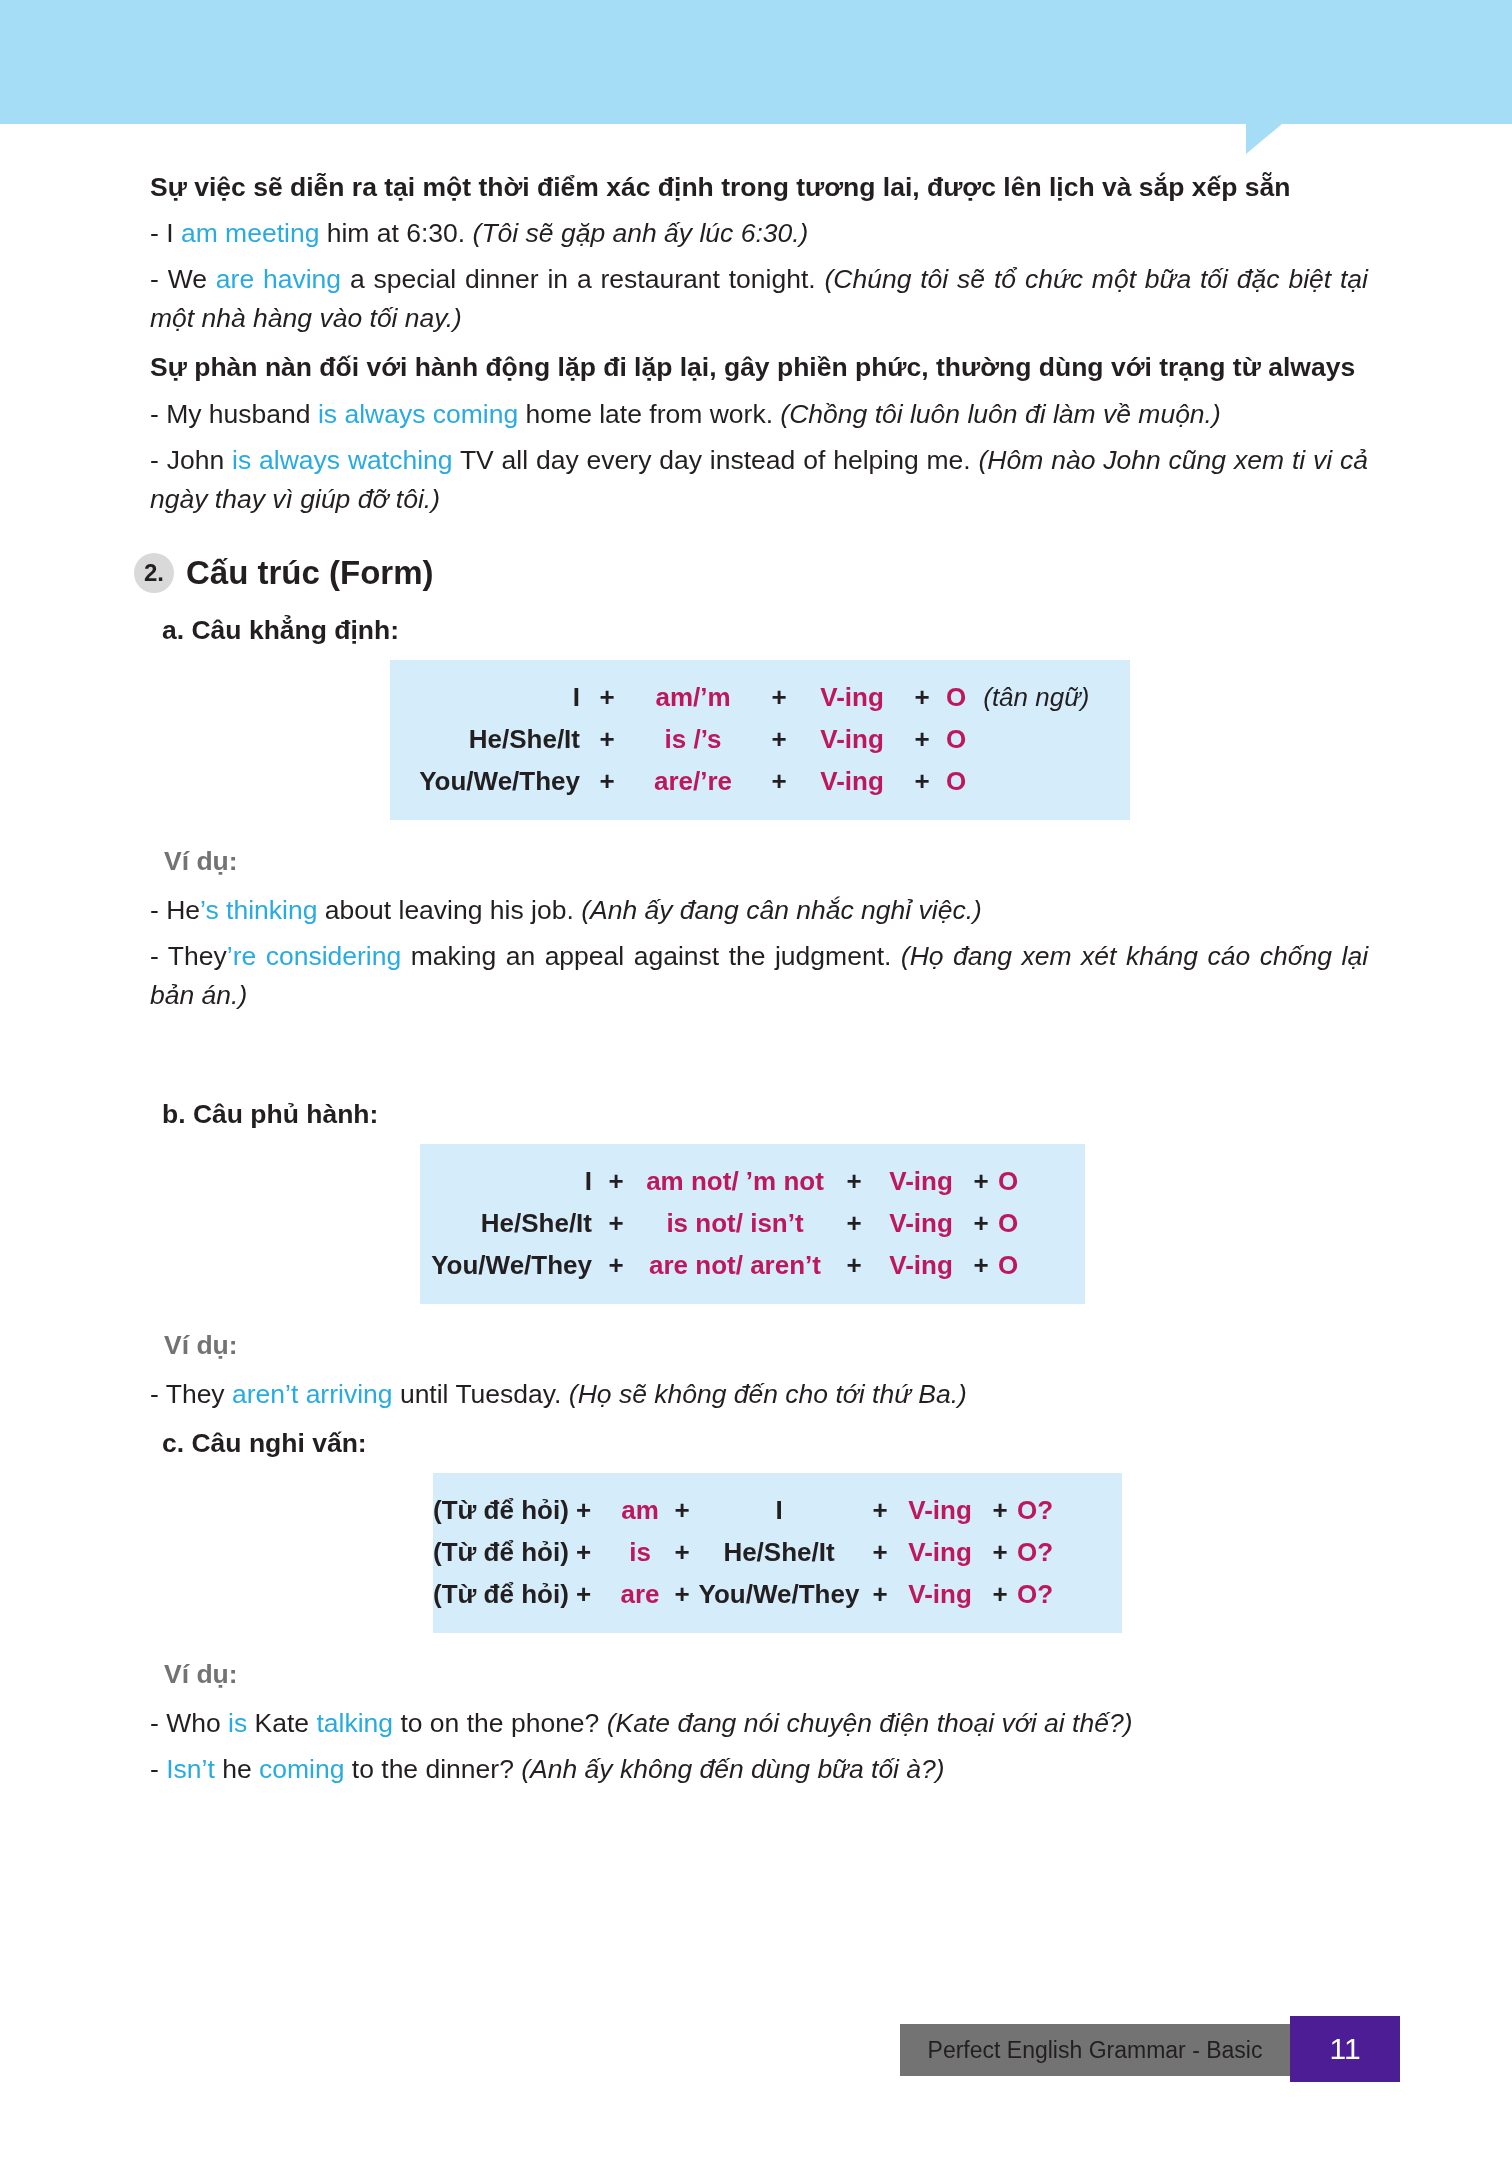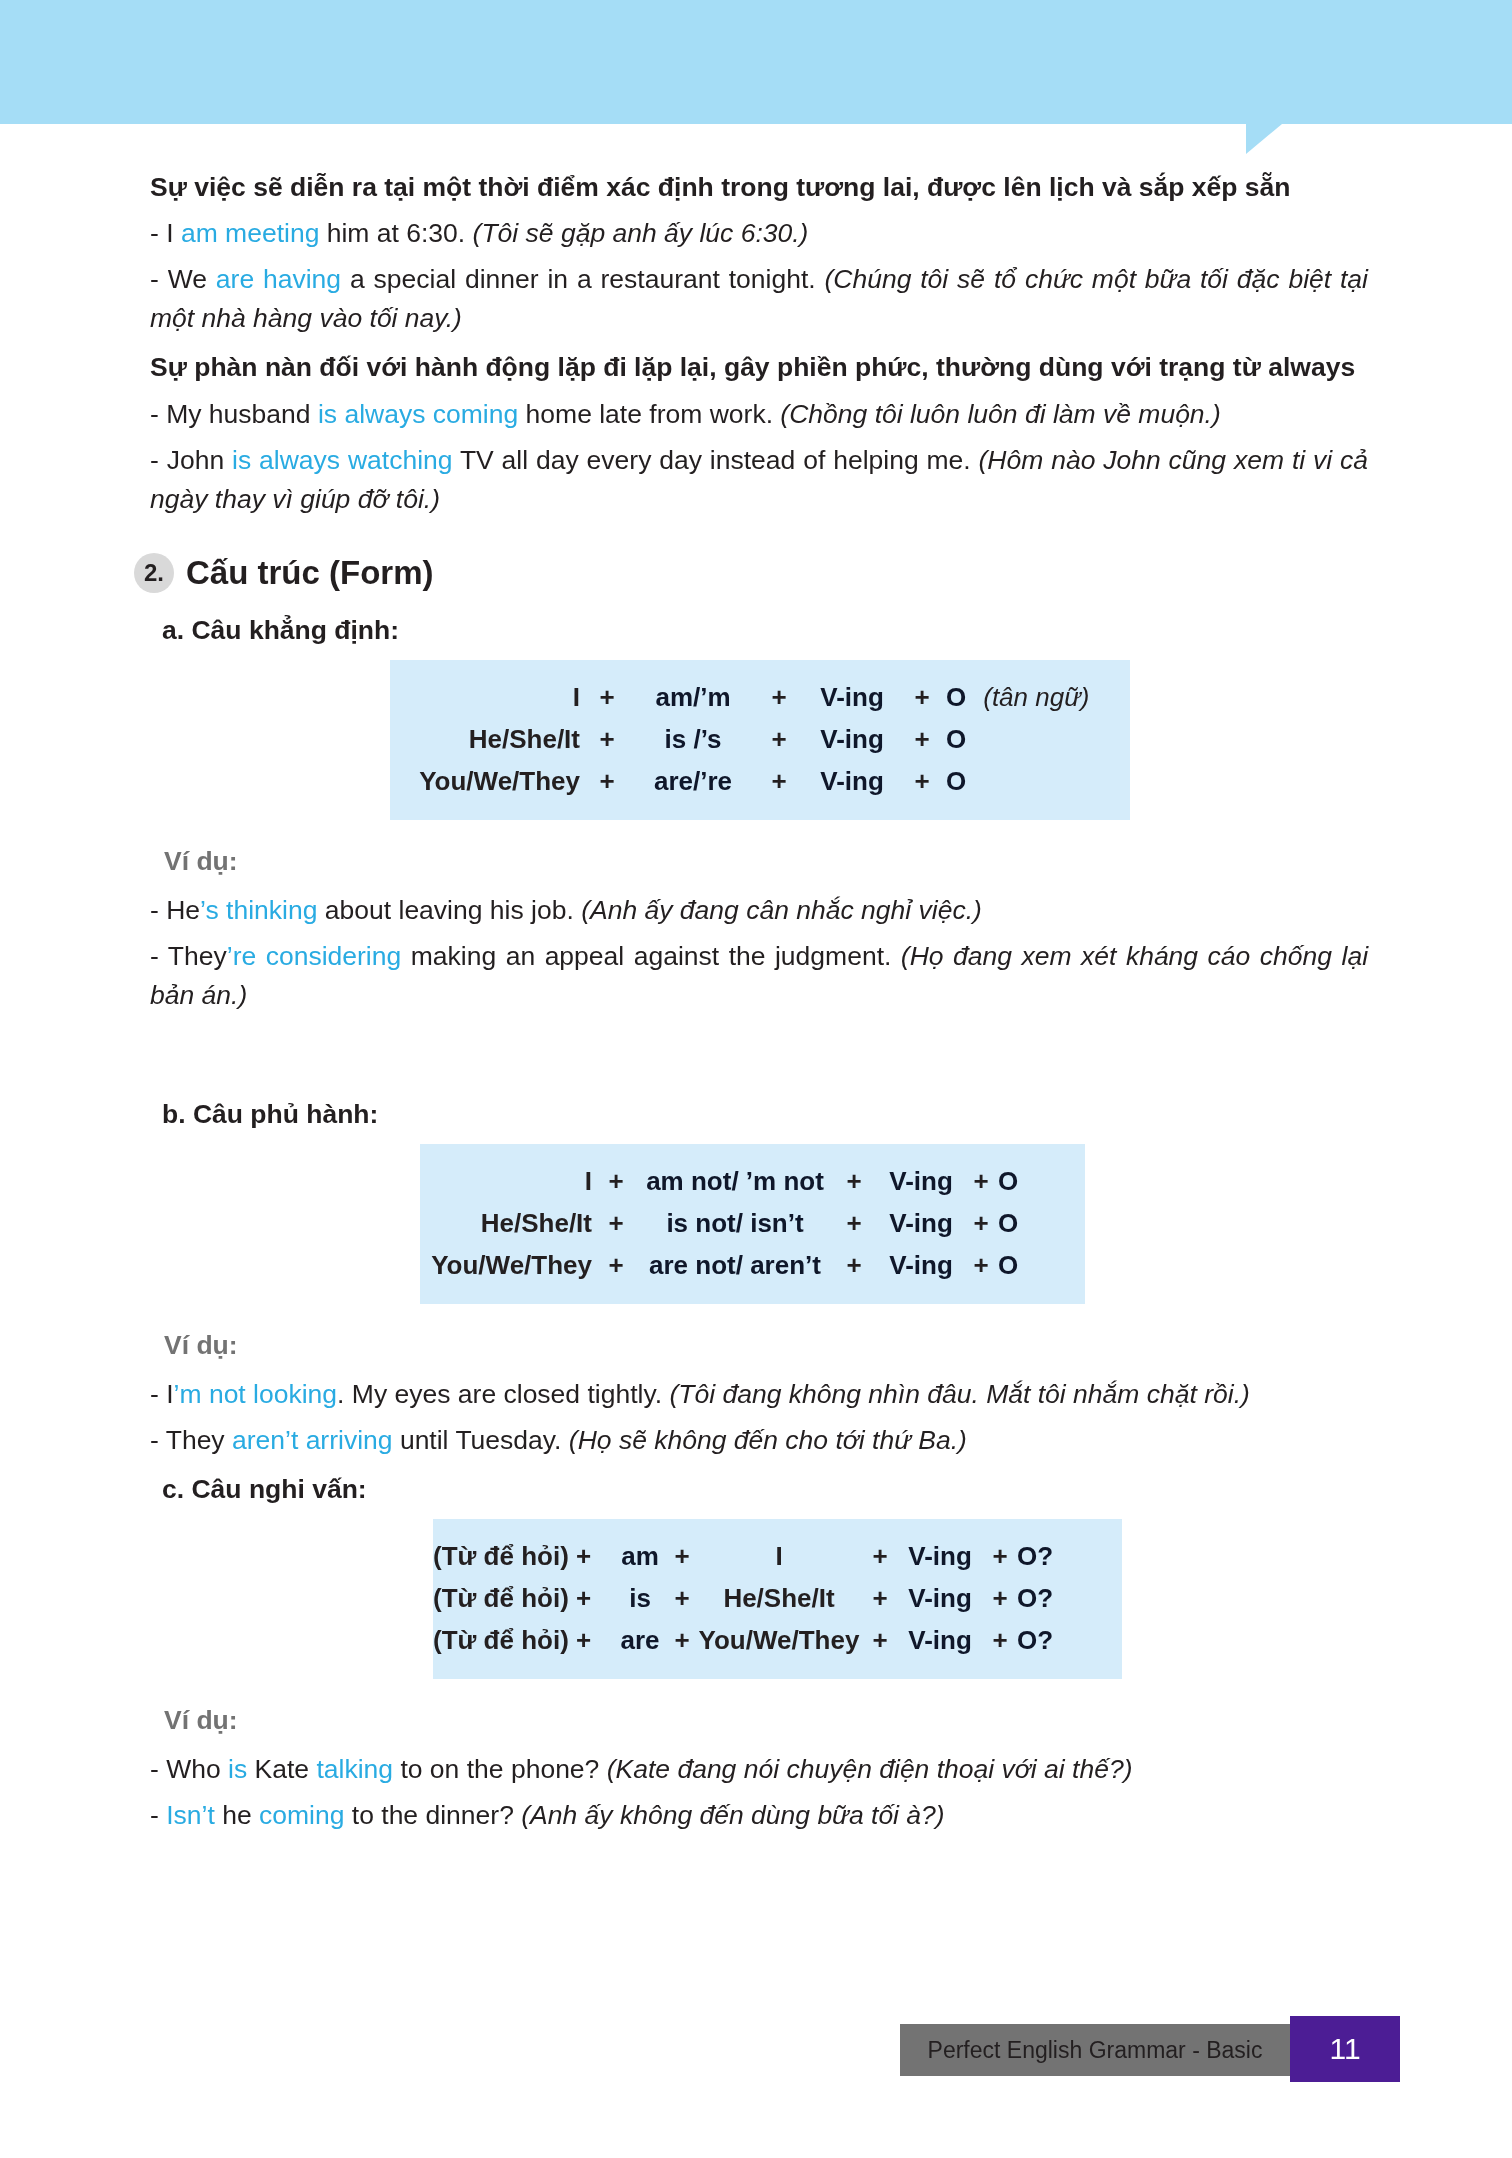--- a/index.html
+++ b/index.html
@@ -109,21 +109,21 @@
   .fbox-c { width: 689px; margin-left: 283px; }
   .frow {
     display: flex;
     align-items: baseline;
     font-weight: bold;
     font-size: 26px;
     line-height: 1.62;
     white-space: pre;
   }
   .frow .cell { display: inline-block; }
-  .c-blue { color: #0f172a; }
+  .c-blue { color: #be185d; }
   .c-dark { color: #231f20; }
   .plus { color: #231f20; font-weight: bold; }
   .tan-ngu { font-style: italic; font-weight: normal; color: #231f20; }
 
   
   .a-sub { width: 190px; text-align: right; }
   .a-p1  { width: 54px; text-align: center; }
   .a-be  { width: 118px; text-align: center; }
   .a-p2  { width: 54px; text-align: center; }
   .a-v   { width: 92px; text-align: center; }
@@ -270,21 +270,20 @@
         <span class="cell b-be c-blue">are not/ aren’t</span>
         <span class="cell b-p2 plus">+</span>
         <span class="cell b-v c-blue">V-ing</span>
         <span class="cell b-p3 plus">+</span>
         <span class="cell b-o c-blue">O</span>
       </div>
     </div>
 
     <div class="vidu">Ví dụ:</div>
 
-    <p class="ex-line"><span>- I</span><span class="hl">’m not looking</span><span>. My eyes are closed tightly. </span><span class="it">(Tôi đang không nhìn đâu. Mắt tôi nhắm chặt rồi.)</span></p>
 
     <p class="ex-line"><span>- They </span><span class="hl">aren’t arriving</span><span> until Tuesday. </span><span class="it">(Họ sẽ không đến cho tới thứ Ba.)</span></p>
 
     <div class="sub-head" style="margin-top:14px;">c. Câu nghi vấn:</div>
 
     <div class="formula-box fbox-c">
       <div class="frow">
         <span class="cell c-q c-dark">(Từ để hỏi) +</span>
         <span class="cell c-be c-blue">am</span>
         <span class="cell c-p1 plus">+</span>

